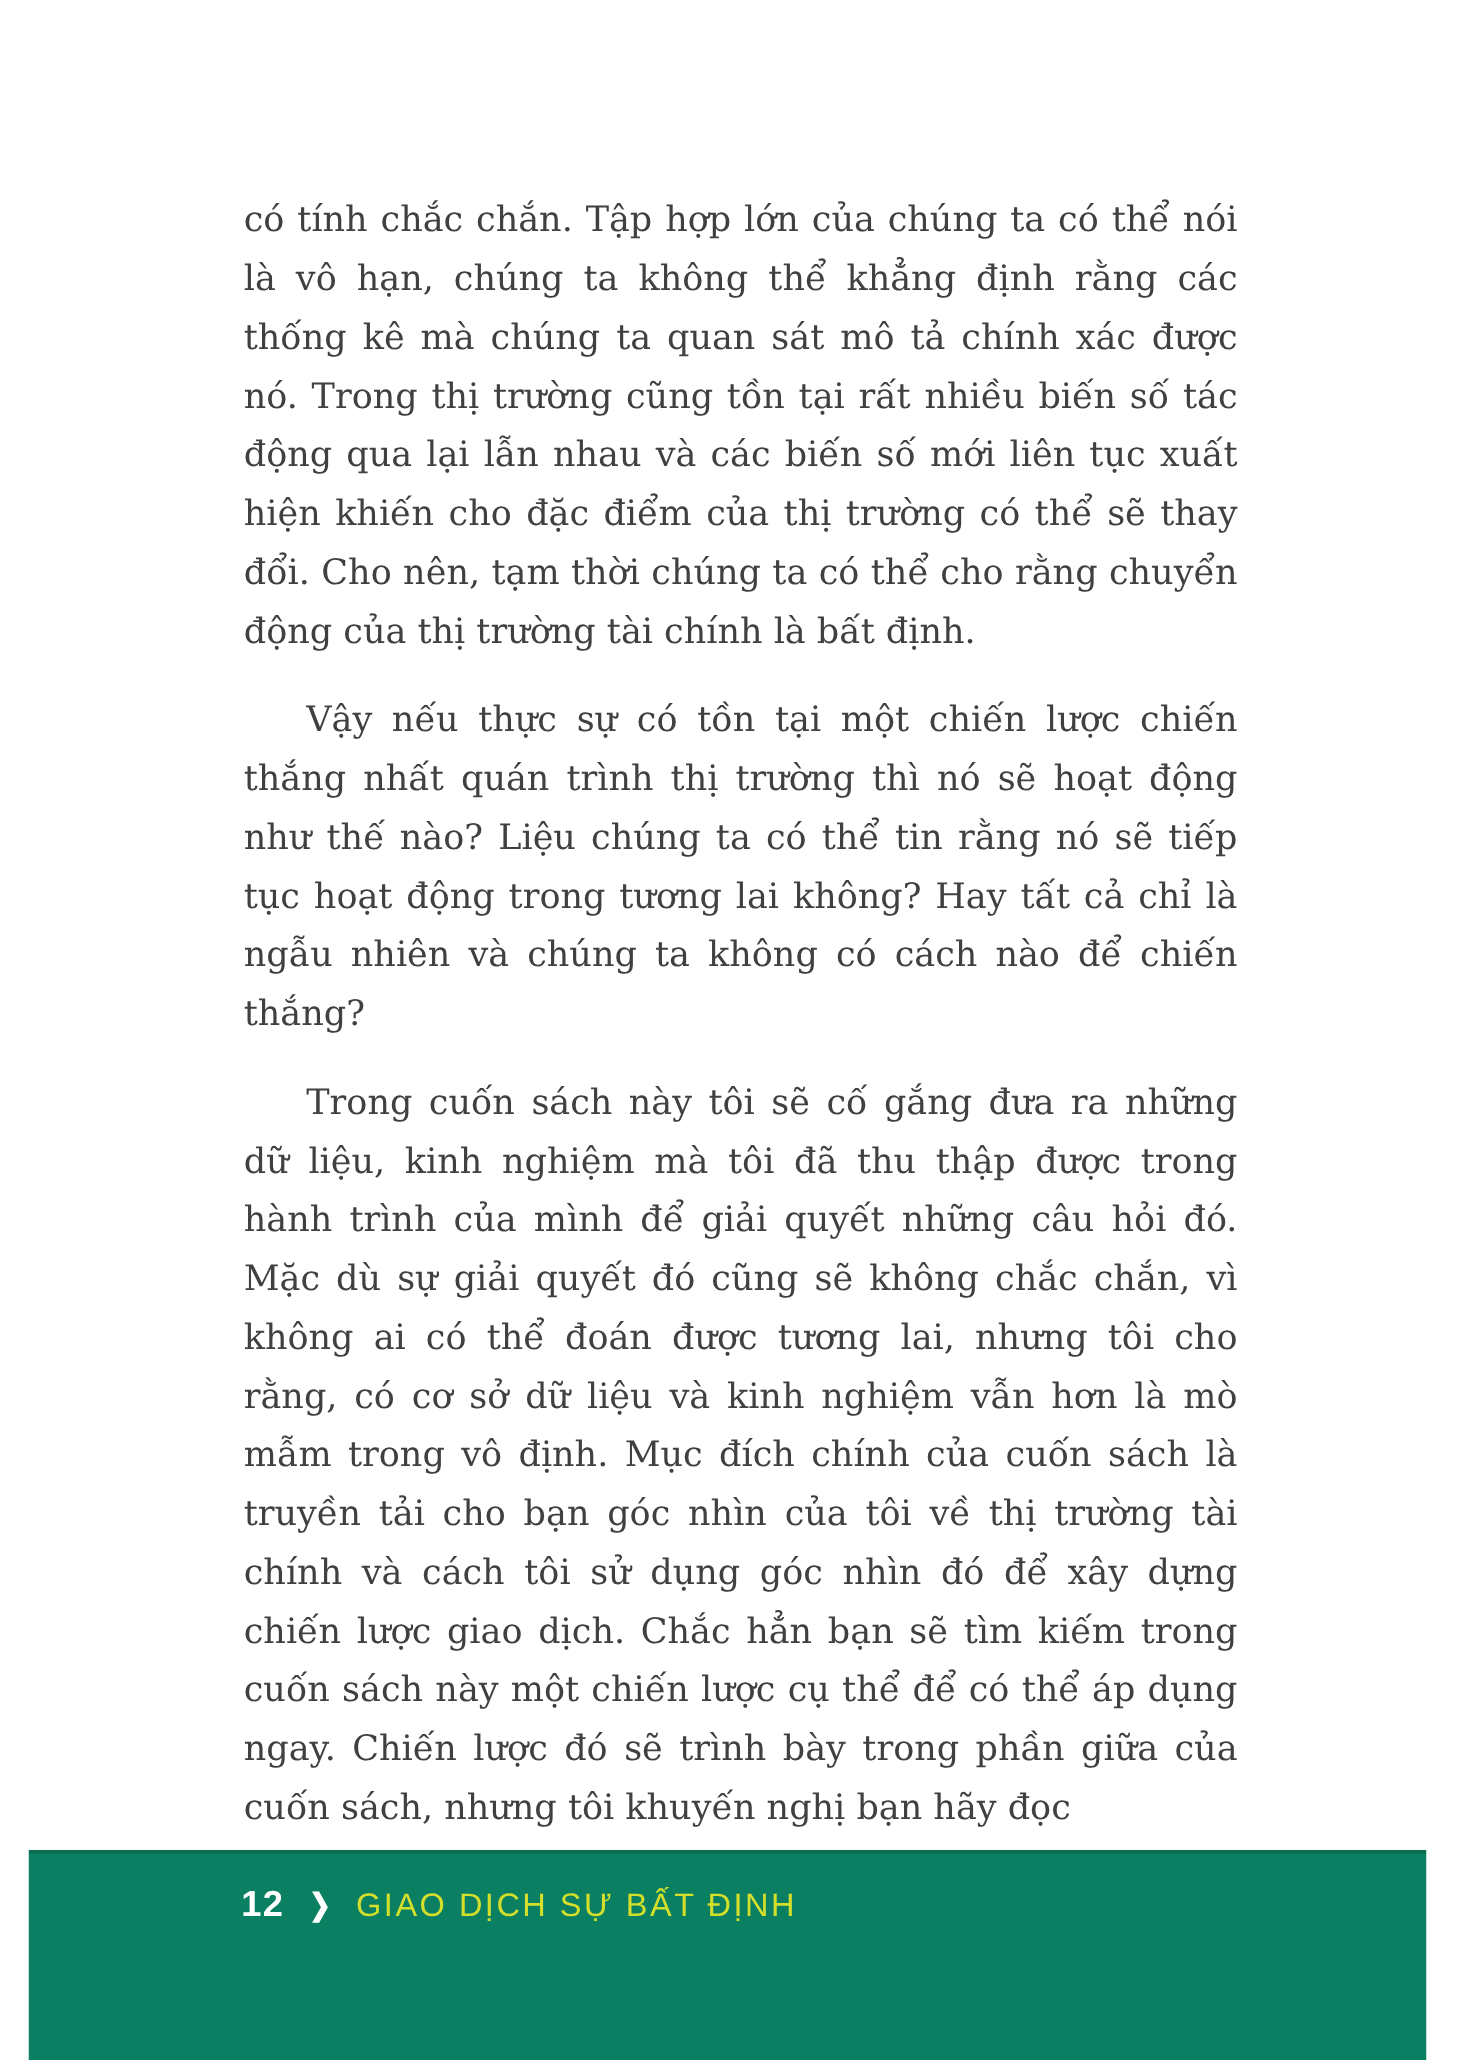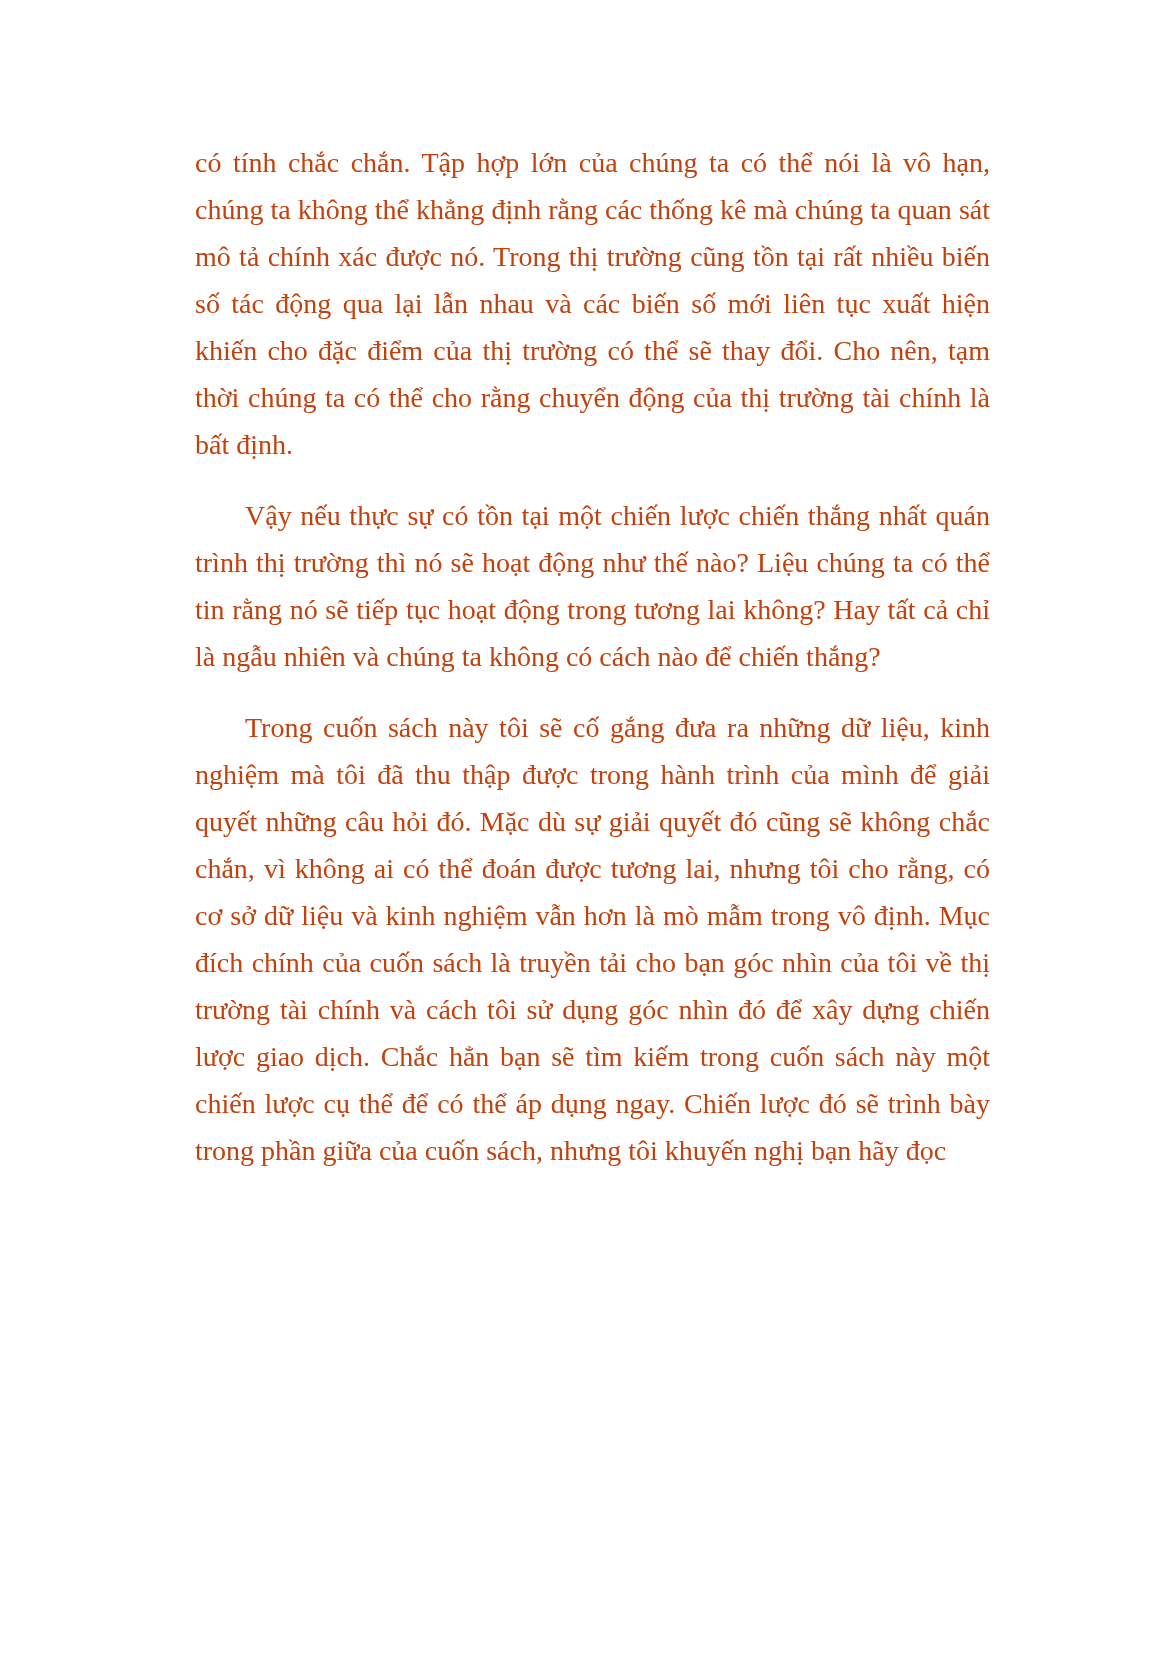--- a/index.html
+++ b/index.html
@@ -14,29 +14,28 @@
     overflow: hidden;
     font-family: "DejaVu Serif", serif;
   }
   .page {
     position: absolute;
     inset: 0;
     background: #ffffff;
   }
   .body-text {
     position: absolute;
-    top: 139px;
+    top: 152px;
     left: 195px;
     width: 795px;
-    color: #c2410c;
+    color: #404040;
     font-size: 28px;
     line-height: 47px;
     text-align: justify;
     text-justify: inter-word;
-    font-family: Liberation Serif, serif;
   }
   .body-text p {
     margin: 0 0 24px 0;
   }
   .body-text p.indented {
     text-indent: 50px;
   }
   .footer-bar {
     position: absolute;
     left: 23px;
@@ -79,14 +78,21 @@
 <body>
 
 <div class="page">
 
   <div class="body-text">
     <p>có tính chắc chắn. Tập hợp lớn của chúng ta có thể nói là vô hạn, chúng ta không thể khẳng định rằng các thống kê mà chúng ta quan sát mô tả chính xác được nó. Trong thị trường cũng tồn tại rất nhiều biến số tác động qua lại lẫn nhau và các biến số mới liên tục xuất hiện khiến cho đặc điểm của thị trường có thể sẽ thay đổi. Cho nên, tạm thời chúng ta có thể cho rằng chuyển động của thị trường tài chính là bất định.</p>
     <p class="indented">Vậy nếu thực sự có tồn tại một chiến lược chiến thắng nhất quán trình thị trường thì nó sẽ hoạt động như thế nào? Liệu chúng ta có thể tin rằng nó sẽ tiếp tục hoạt động trong tương lai không? Hay tất cả chỉ là ngẫu nhiên và chúng ta không có cách nào để chiến thắng?</p>
     <p class="indented">Trong cuốn sách này tôi sẽ cố gắng đưa ra những dữ liệu, kinh nghiệm mà tôi đã thu thập được trong hành trình của mình để giải quyết những câu hỏi đó. Mặc dù sự giải quyết đó cũng sẽ không chắc chắn, vì không ai có thể đoán được tương lai, nhưng tôi cho rằng, có cơ sở dữ liệu và kinh nghiệm vẫn hơn là mò mẫm trong vô định. Mục đích chính của cuốn sách là truyền tải cho bạn góc nhìn của tôi về thị trường tài chính và cách tôi sử dụng góc nhìn đó để xây dựng chiến lược giao dịch. Chắc hẳn bạn sẽ tìm kiếm trong cuốn sách này một chiến lược cụ thể để có thể áp dụng ngay. Chiến lược đó sẽ trình bày trong phần giữa của cuốn sách, nhưng tôi khuyến nghị bạn hãy đọc</p>
   </div>
 
+  <div class="footer-bar">
+    <div class="footer-row">
+      <span class="footer-page-number">12</span>
+      <span class="footer-chevron">❯</span>
+      <span class="footer-title">GIAO DỊCH SỰ BẤT ĐỊNH</span>
+    </div>
+  </div>
 
 </div>
 
 </body></html>

